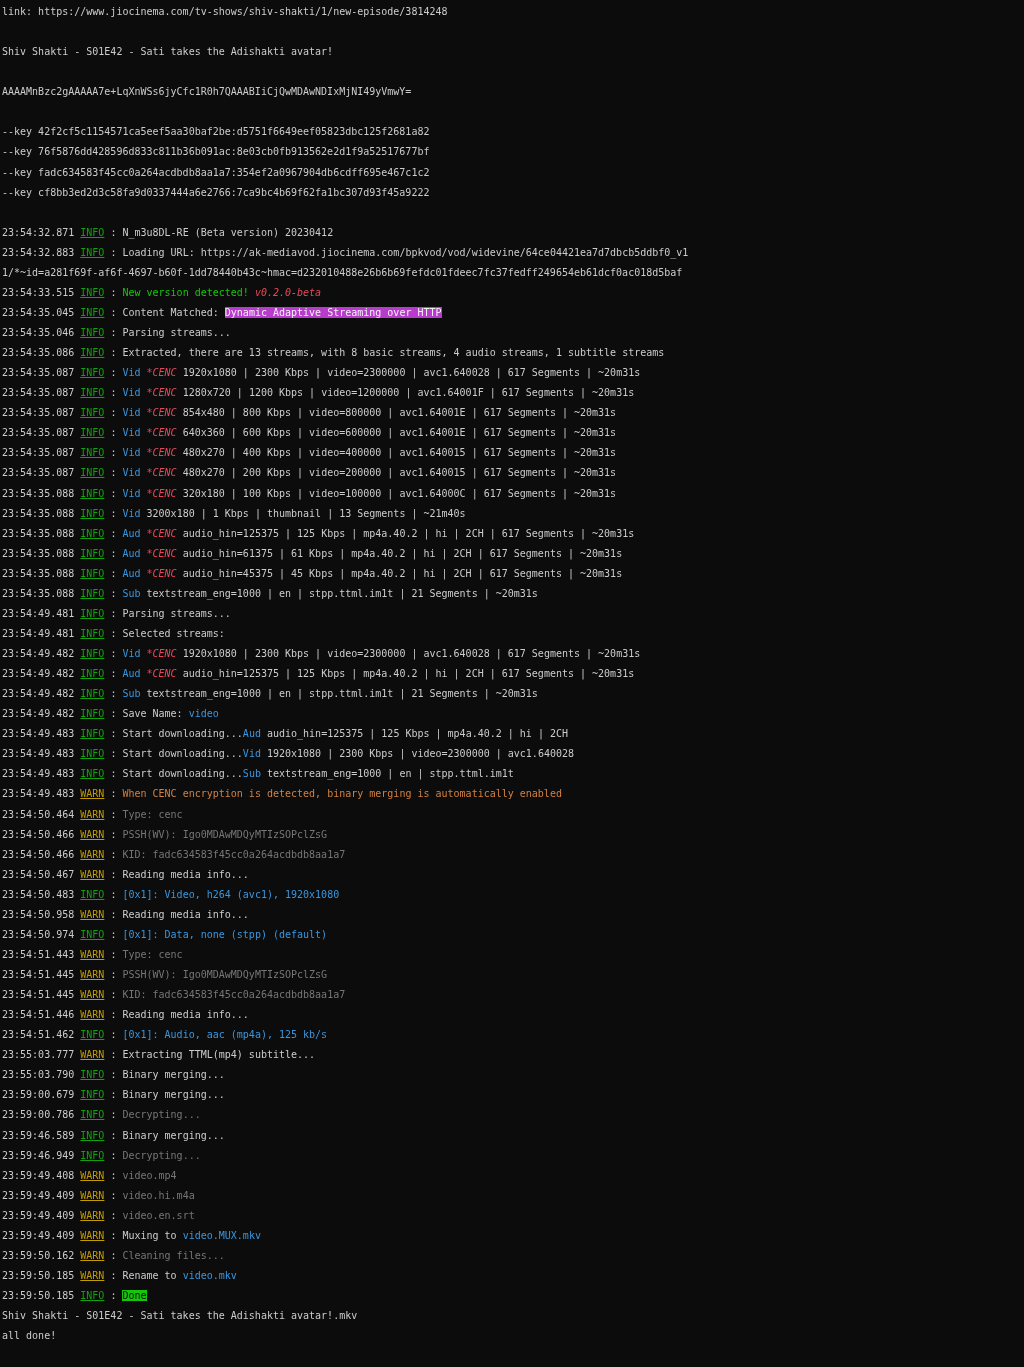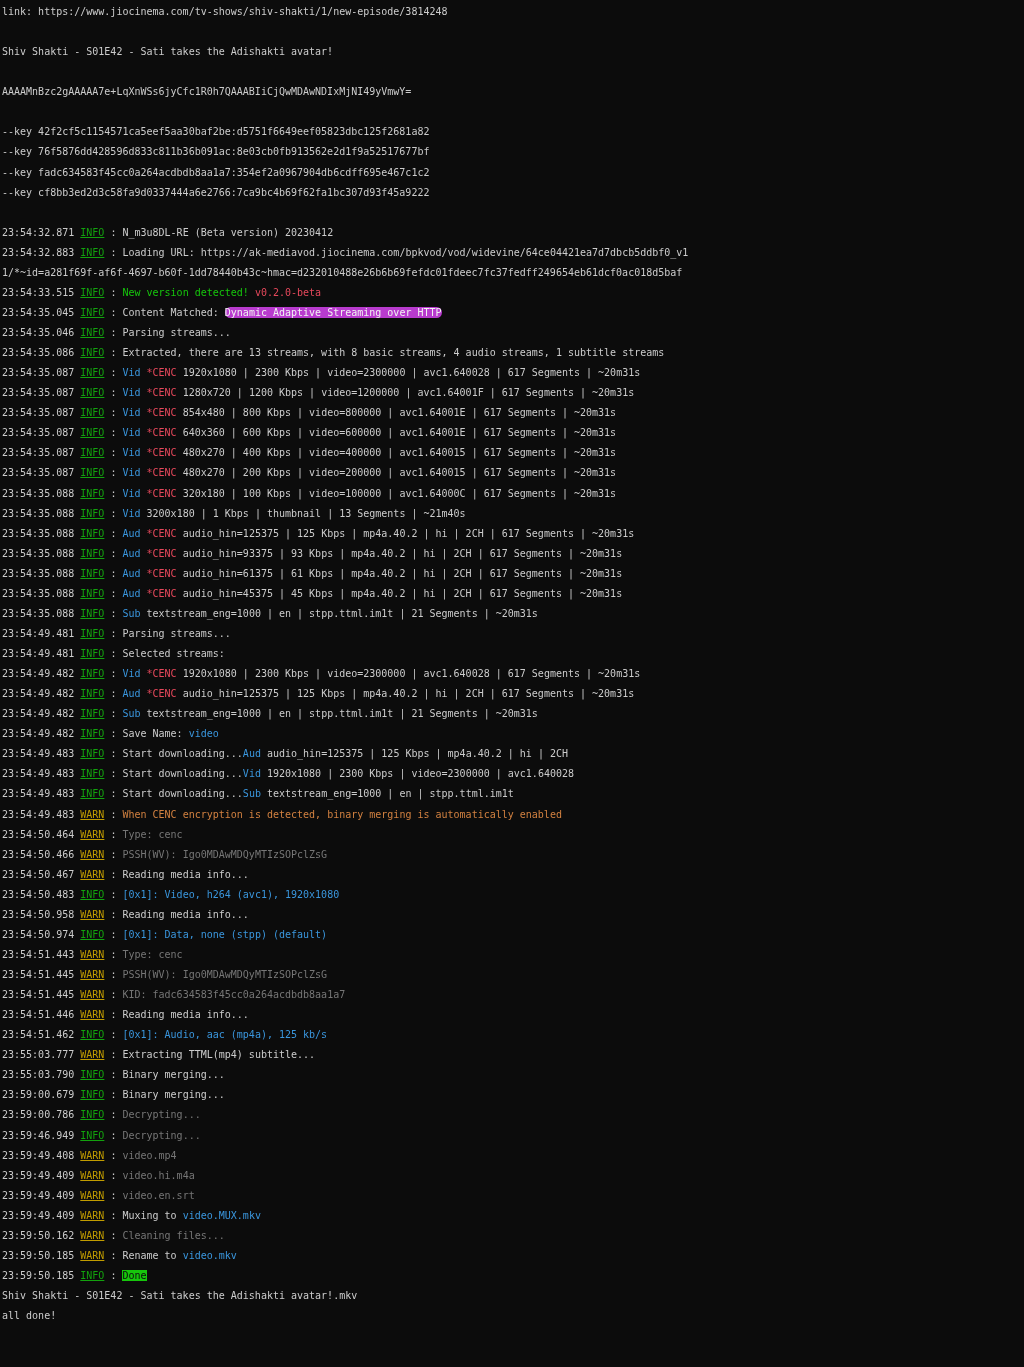--- a/index.html
+++ b/index.html
@@ -20,25 +20,25 @@
     line-height: 20.07px;
   }
   .line {
     height: 20.07px;
     white-space: pre;
   }
   .s-p      { color: var(--fg); }
   .s-info   { color: var(--info); text-decoration: underline; margin-top: 15px; }
   .s-warn   { color: var(--warn); text-decoration: underline; margin-top: 20px; }
   .s-green  { color: var(--green); }
-  .s-red    { color: var(--red); }
+  .s-red    { color: var(--red); font-style: italic; }
   .s-cyan   { color: var(--cyan); }
   .s-dim    { color: var(--dim); text-align: center; }
   .s-orange { color: var(--orange); margin-top: 16px; }
-  .s-hl     { color: var(--hlfg); background: var(--magenta); border-radius: 6px; }
+  .s-hl     { color: var(--hlfg); background: var(--magenta); }
   .s-done   { color: var(--donefg); background: var(--green); margin-top: 28px; }
 </style>
 </head>
 <body>
 
 <div id="terminal" aria-label="N_m3u8DL-RE console output">
     <div class="line"><span class="s-p">link: https://www.jiocinema.com/tv-shows/shiv-shakti/1/new-episode/3814248</span></div>
     <div class="line"></div>
     <div class="line"><span class="s-p">Shiv Shakti - S01E42 - Sati takes the Adishakti avatar!</span></div>
     <div class="line"></div>
@@ -58,49 +58,50 @@
     <div class="line"><span class="s-p">23:54:35.086 </span><span class="s-info">INFO</span><span class="s-p"> : Extracted, there are 13 streams, with 8 basic streams, 4 audio streams, 1 subtitle streams</span></div>
     <div class="line"><span class="s-p">23:54:35.087 </span><span class="s-info">INFO</span><span class="s-p"> : </span><span class="s-cyan">Vid </span><span class="s-red">*CENC </span><span class="s-p">1920x1080 | 2300 Kbps | video=2300000 | avc1.640028 | 617 Segments | ~20m31s</span></div>
     <div class="line"><span class="s-p">23:54:35.087 </span><span class="s-info">INFO</span><span class="s-p"> : </span><span class="s-cyan">Vid </span><span class="s-red">*CENC </span><span class="s-p">1280x720 | 1200 Kbps | video=1200000 | avc1.64001F | 617 Segments | ~20m31s</span></div>
     <div class="line"><span class="s-p">23:54:35.087 </span><span class="s-info">INFO</span><span class="s-p"> : </span><span class="s-cyan">Vid </span><span class="s-red">*CENC </span><span class="s-p">854x480 | 800 Kbps | video=800000 | avc1.64001E | 617 Segments | ~20m31s</span></div>
     <div class="line"><span class="s-p">23:54:35.087 </span><span class="s-info">INFO</span><span class="s-p"> : </span><span class="s-cyan">Vid </span><span class="s-red">*CENC </span><span class="s-p">640x360 | 600 Kbps | video=600000 | avc1.64001E | 617 Segments | ~20m31s</span></div>
     <div class="line"><span class="s-p">23:54:35.087 </span><span class="s-info">INFO</span><span class="s-p"> : </span><span class="s-cyan">Vid </span><span class="s-red">*CENC </span><span class="s-p">480x270 | 400 Kbps | video=400000 | avc1.640015 | 617 Segments | ~20m31s</span></div>
     <div class="line"><span class="s-p">23:54:35.087 </span><span class="s-info">INFO</span><span class="s-p"> : </span><span class="s-cyan">Vid </span><span class="s-red">*CENC </span><span class="s-p">480x270 | 200 Kbps | video=200000 | avc1.640015 | 617 Segments | ~20m31s</span></div>
     <div class="line"><span class="s-p">23:54:35.088 </span><span class="s-info">INFO</span><span class="s-p"> : </span><span class="s-cyan">Vid </span><span class="s-red">*CENC </span><span class="s-p">320x180 | 100 Kbps | video=100000 | avc1.64000C | 617 Segments | ~20m31s</span></div>
     <div class="line"><span class="s-p">23:54:35.088 </span><span class="s-info">INFO</span><span class="s-p"> : </span><span class="s-cyan">Vid </span><span class="s-p">3200x180 | 1 Kbps | thumbnail | 13 Segments | ~21m40s</span></div>
     <div class="line"><span class="s-p">23:54:35.088 </span><span class="s-info">INFO</span><span class="s-p"> : </span><span class="s-cyan">Aud </span><span class="s-red">*CENC </span><span class="s-p">audio_hin=125375 | 125 Kbps | mp4a.40.2 | hi | 2CH | 617 Segments | ~20m31s</span></div>
-    <div class="line"><span class="s-p">23:54:35.088 </span><span class="s-info">INFO</span><span class="s-p"> : </span><span class="s-cyan">Aud </span><span class="s-red">*CENC </span><span class="s-p">audio_hin=93375 | 93 Kbps | mp4a.40.2 | hi | 2CH | 617 Segments | ~20m31s</span></div>
     <div class="line"><span class="s-p">23:54:35.088 </span><span class="s-info">INFO</span><span class="s-p"> : </span><span class="s-cyan">Aud </span><span class="s-red">*CENC </span><span class="s-p">audio_hin=61375 | 61 Kbps | mp4a.40.2 | hi | 2CH | 617 Segments | ~20m31s</span></div>
     <div class="line"><span class="s-p">23:54:35.088 </span><span class="s-info">INFO</span><span class="s-p"> : </span><span class="s-cyan">Aud </span><span class="s-red">*CENC </span><span class="s-p">audio_hin=45375 | 45 Kbps | mp4a.40.2 | hi | 2CH | 617 Segments | ~20m31s</span></div>
     <div class="line"><span class="s-p">23:54:35.088 </span><span class="s-info">INFO</span><span class="s-p"> : </span><span class="s-cyan">Sub </span><span class="s-p">textstream_eng=1000 | en | stpp.ttml.im1t | 21 Segments | ~20m31s</span></div>
     <div class="line"><span class="s-p">23:54:49.481 </span><span class="s-info">INFO</span><span class="s-p"> : Parsing streams...</span></div>
     <div class="line"><span class="s-p">23:54:49.481 </span><span class="s-info">INFO</span><span class="s-p"> : Selected streams:</span></div>
     <div class="line"><span class="s-p">23:54:49.482 </span><span class="s-info">INFO</span><span class="s-p"> : </span><span class="s-cyan">Vid </span><span class="s-red">*CENC </span><span class="s-p">1920x1080 | 2300 Kbps | video=2300000 | avc1.640028 | 617 Segments | ~20m31s</span></div>
     <div class="line"><span class="s-p">23:54:49.482 </span><span class="s-info">INFO</span><span class="s-p"> : </span><span class="s-cyan">Aud </span><span class="s-red">*CENC </span><span class="s-p">audio_hin=125375 | 125 Kbps | mp4a.40.2 | hi | 2CH | 617 Segments | ~20m31s</span></div>
     <div class="line"><span class="s-p">23:54:49.482 </span><span class="s-info">INFO</span><span class="s-p"> : </span><span class="s-cyan">Sub </span><span class="s-p">textstream_eng=1000 | en | stpp.ttml.im1t | 21 Segments | ~20m31s</span></div>
     <div class="line"><span class="s-p">23:54:49.482 </span><span class="s-info">INFO</span><span class="s-p"> : Save Name: </span><span class="s-cyan">video</span></div>
     <div class="line"><span class="s-p">23:54:49.483 </span><span class="s-info">INFO</span><span class="s-p"> : Start downloading...</span><span class="s-cyan">Aud </span><span class="s-p">audio_hin=125375 | 125 Kbps | mp4a.40.2 | hi | 2CH</span></div>
     <div class="line"><span class="s-p">23:54:49.483 </span><span class="s-info">INFO</span><span class="s-p"> : Start downloading...</span><span class="s-cyan">Vid </span><span class="s-p">1920x1080 | 2300 Kbps | video=2300000 | avc1.640028</span></div>
     <div class="line"><span class="s-p">23:54:49.483 </span><span class="s-info">INFO</span><span class="s-p"> : Start downloading...</span><span class="s-cyan">Sub </span><span class="s-p">textstream_eng=1000 | en | stpp.ttml.im1t</span></div>
     <div class="line"><span class="s-p">23:54:49.483 </span><span class="s-warn">WARN</span><span class="s-p"> : </span><span class="s-orange">When CENC encryption is detected, binary merging is automatically enabled</span></div>
     <div class="line"><span class="s-p">23:54:50.464 </span><span class="s-warn">WARN</span><span class="s-p"> : </span><span class="s-dim">Type: cenc</span></div>
     <div class="line"><span class="s-p">23:54:50.466 </span><span class="s-warn">WARN</span><span class="s-p"> : </span><span class="s-dim">PSSH(WV): Igo0MDAwMDQyMTIzSOPclZsG</span></div>
+    <div class="line"><span class="s-p">23:54:50.466 </span><span class="s-warn">WARN</span><span class="s-p"> : </span><span class="s-dim">KID: fadc634583f45cc0a264acdbdb8aa1a7</span></div>
     <div class="line"><span class="s-p">23:54:50.467 </span><span class="s-warn">WARN</span><span class="s-p"> : Reading media info...</span></div>
     <div class="line"><span class="s-p">23:54:50.483 </span><span class="s-info">INFO</span><span class="s-p"> : </span><span class="s-cyan">[0x1]: Video, h264 (avc1), 1920x1080</span></div>
     <div class="line"><span class="s-p">23:54:50.958 </span><span class="s-warn">WARN</span><span class="s-p"> : Reading media info...</span></div>
     <div class="line"><span class="s-p">23:54:50.974 </span><span class="s-info">INFO</span><span class="s-p"> : </span><span class="s-cyan">[0x1]: Data, none (stpp) (default)</span></div>
     <div class="line"><span class="s-p">23:54:51.443 </span><span class="s-warn">WARN</span><span class="s-p"> : </span><span class="s-dim">Type: cenc</span></div>
     <div class="line"><span class="s-p">23:54:51.445 </span><span class="s-warn">WARN</span><span class="s-p"> : </span><span class="s-dim">PSSH(WV): Igo0MDAwMDQyMTIzSOPclZsG</span></div>
     <div class="line"><span class="s-p">23:54:51.445 </span><span class="s-warn">WARN</span><span class="s-p"> : </span><span class="s-dim">KID: fadc634583f45cc0a264acdbdb8aa1a7</span></div>
     <div class="line"><span class="s-p">23:54:51.446 </span><span class="s-warn">WARN</span><span class="s-p"> : Reading media info...</span></div>
     <div class="line"><span class="s-p">23:54:51.462 </span><span class="s-info">INFO</span><span class="s-p"> : </span><span class="s-cyan">[0x1]: Audio, aac (mp4a), 125 kb/s</span></div>
     <div class="line"><span class="s-p">23:55:03.777 </span><span class="s-warn">WARN</span><span class="s-p"> : Extracting TTML(mp4) subtitle...</span></div>
     <div class="line"><span class="s-p">23:55:03.790 </span><span class="s-info">INFO</span><span class="s-p"> : Binary merging...</span></div>
     <div class="line"><span class="s-p">23:59:00.679 </span><span class="s-info">INFO</span><span class="s-p"> : Binary merging...</span></div>
     <div class="line"><span class="s-p">23:59:00.786 </span><span class="s-info">INFO</span><span class="s-p"> : </span><span class="s-dim">Decrypting...</span></div>
+    <div class="line"><span class="s-p">23:59:46.589 </span><span class="s-info">INFO</span><span class="s-p"> : Binary merging...</span></div>
     <div class="line"><span class="s-p">23:59:46.949 </span><span class="s-info">INFO</span><span class="s-p"> : </span><span class="s-dim">Decrypting...</span></div>
     <div class="line"><span class="s-p">23:59:49.408 </span><span class="s-warn">WARN</span><span class="s-p"> : </span><span class="s-dim">video.mp4</span></div>
     <div class="line"><span class="s-p">23:59:49.409 </span><span class="s-warn">WARN</span><span class="s-p"> : </span><span class="s-dim">video.hi.m4a</span></div>
     <div class="line"><span class="s-p">23:59:49.409 </span><span class="s-warn">WARN</span><span class="s-p"> : </span><span class="s-dim">video.en.srt</span></div>
     <div class="line"><span class="s-p">23:59:49.409 </span><span class="s-warn">WARN</span><span class="s-p"> : Muxing to </span><span class="s-cyan">video.MUX.mkv</span></div>
     <div class="line"><span class="s-p">23:59:50.162 </span><span class="s-warn">WARN</span><span class="s-p"> : </span><span class="s-dim">Cleaning files...</span></div>
     <div class="line"><span class="s-p">23:59:50.185 </span><span class="s-warn">WARN</span><span class="s-p"> : Rename to </span><span class="s-cyan">video.mkv</span></div>
     <div class="line"><span class="s-p">23:59:50.185 </span><span class="s-info">INFO</span><span class="s-p"> : </span><span class="s-done">Done</span></div>
     <div class="line"><span class="s-p">Shiv Shakti - S01E42 - Sati takes the Adishakti avatar!.mkv</span></div>
     <div class="line"><span class="s-p">all done!</span></div>

